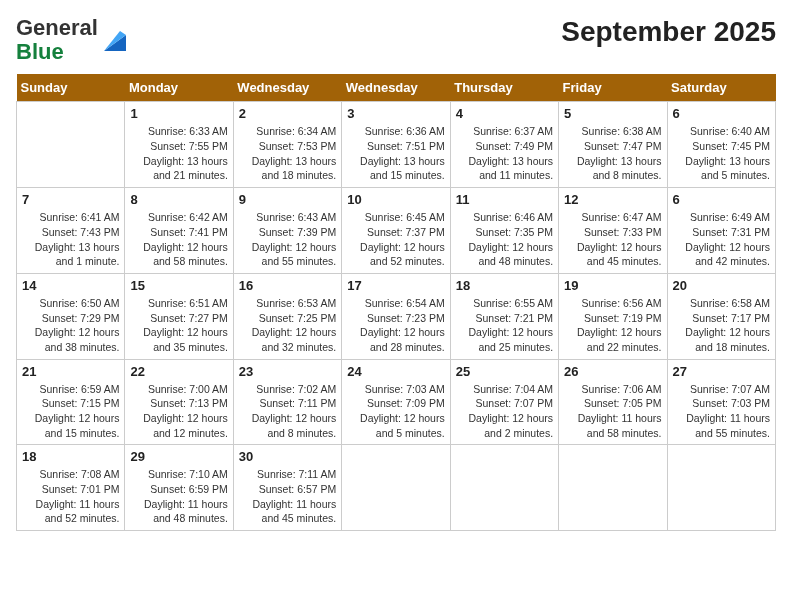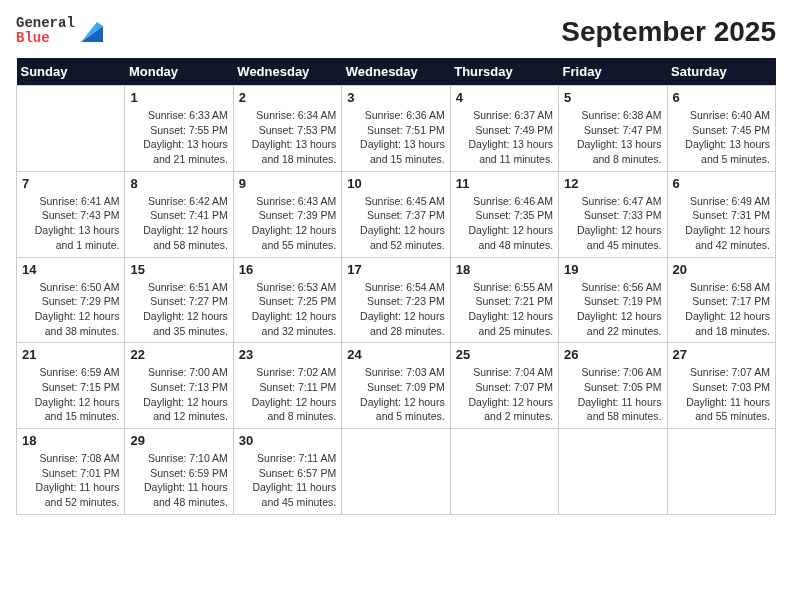--- a/index.html
+++ b/index.html
@@ -14,27 +14,26 @@
       display: flex;
       justify-content: space-between;
       align-items: flex-start;
       margin-bottom: 10px;
     }
     .logo {
       display: flex;
       align-items: center;
     }
     .logo-text {
-      font-size: 14px;
+      font-size: 22px;
       font-weight: bold;
       line-height: 1.1;
-      font-family: Liberation Mono, monospace;
     }
     .logo-text .general { color: #333; }
-    .logo-text .blue { color: #ef4444; margin-top: 32px; }
+    .logo-text .blue { color: #15803d; margin-top: 32px; }
     .logo-icon {
       width: 30px;
       height: 30px;
       margin-left: 2px;
     }
     .title-block {
       text-align: right;
     }
     .month-title {
       font-size: 28px;
@@ -44,21 +43,21 @@
     .location {
       font-size: 15px;
       color: #444;
     }
     table {
       width: 100%;
       border-collapse: collapse;
       font-size: 11px;
     }
     thead th {
-      background-color: #0f172a;
+      background-color: #a16207;
       color: #fff;
       padding: 6px 4px;
       text-align: left;
       font-size: 13px;
       font-weight: bold;
     }
     tbody td {
       border: 1px solid #ccc;
       vertical-align: top;
       padding: 4px 5px;

